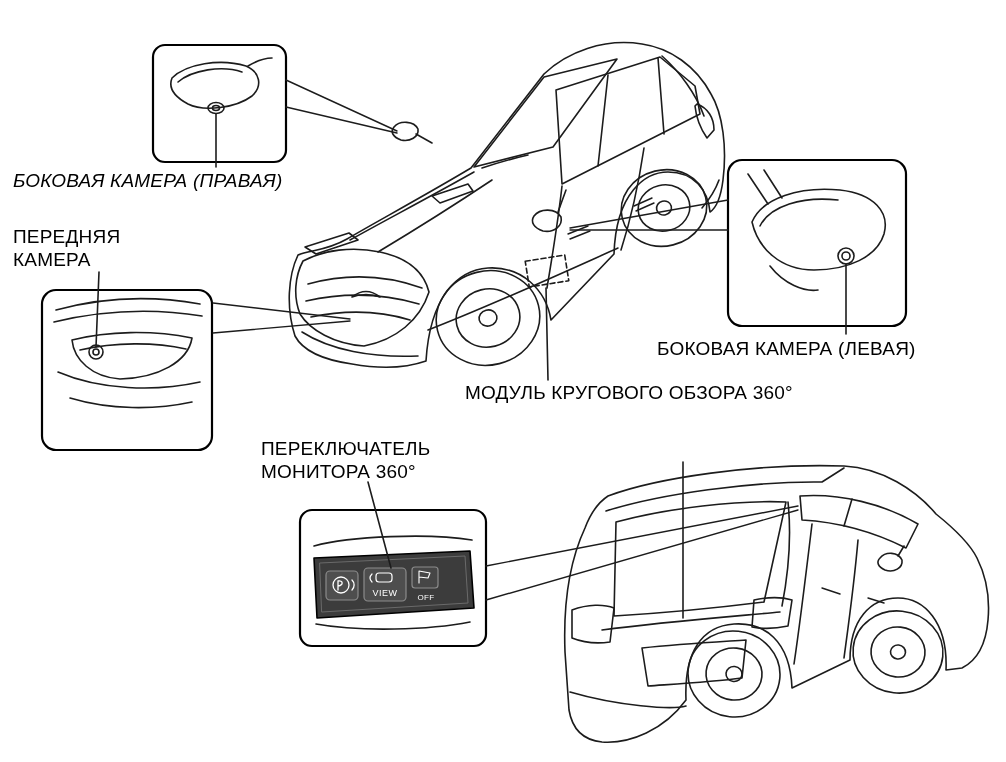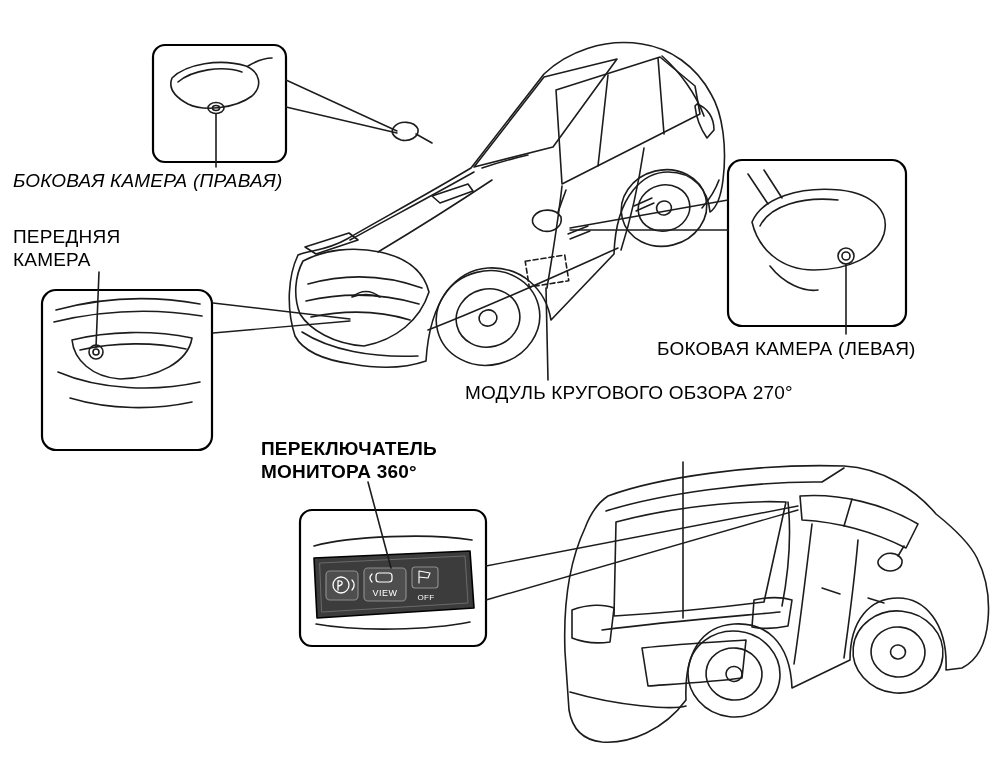--- a/index.html
+++ b/index.html
@@ -225,18 +225,18 @@
   <path d="M548,380 L546,288"></path>
   <path d="M683,462 L683,618"></path>
 </svg>
 
 <div class="label" style="left:13px; top:169px;font-style:italic;">БОКОВАЯ КАМЕРА (ПРАВАЯ)</div>
 
 <div class="label" style="left:657px; top:337px;">БОКОВАЯ КАМЕРА (ЛЕВАЯ)</div>
 
 <div class="label wrap" style="left:13px; top:225px; width:125px;">ПЕРЕДНЯЯ КАМЕРА</div>
 
-<div class="label" style="left:465px; top:381px;">МОДУЛЬ КРУГОВОГО ОБЗОРА 270°</div>
-
-<div class="label wrap" style="left:261px; top:437px; width:180px;font-weight:bold;">ПЕРЕКЛЮЧАТЕЛЬ МОНИТОРА 360°</div>
+<div class="label" style="left:465px; top:381px;">МОДУЛЬ КРУГОВОГО ОБЗОРА 360°</div>
+
+<div class="label wrap" style="left:261px; top:437px; width:180px;">ПЕРЕКЛЮЧАТЕЛЬ МОНИТОРА 360°</div>
 
 
 </div>
 
 </body></html>

